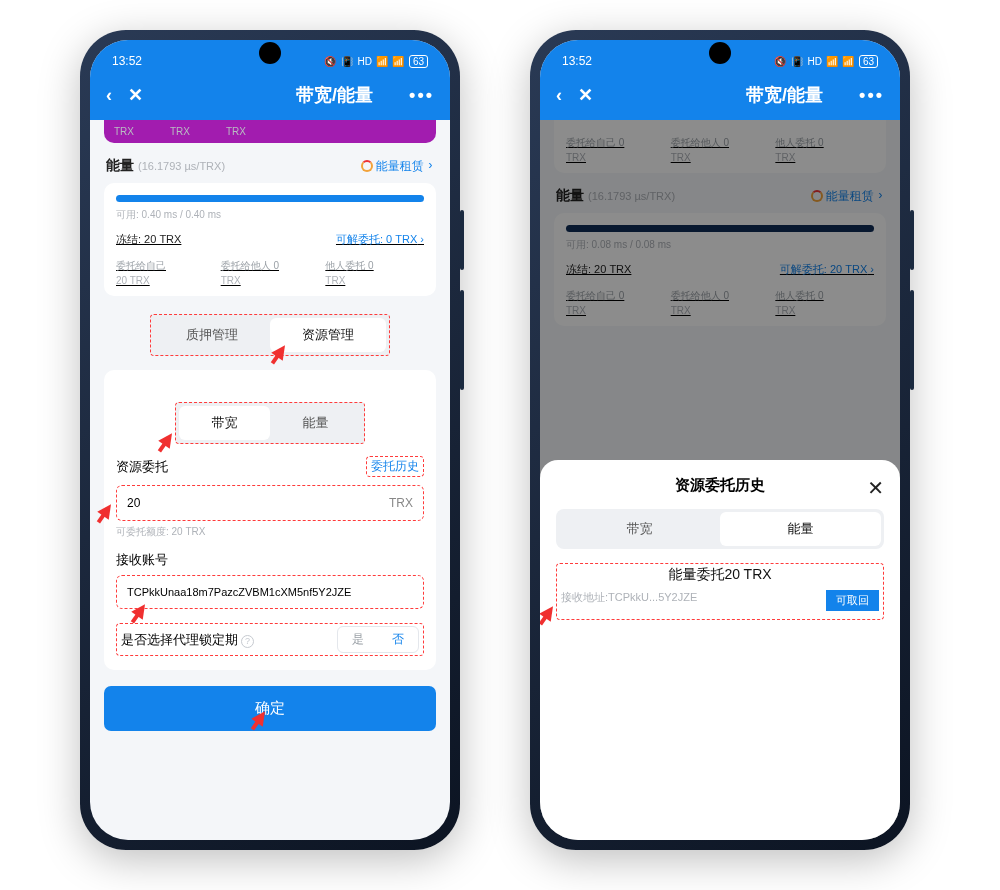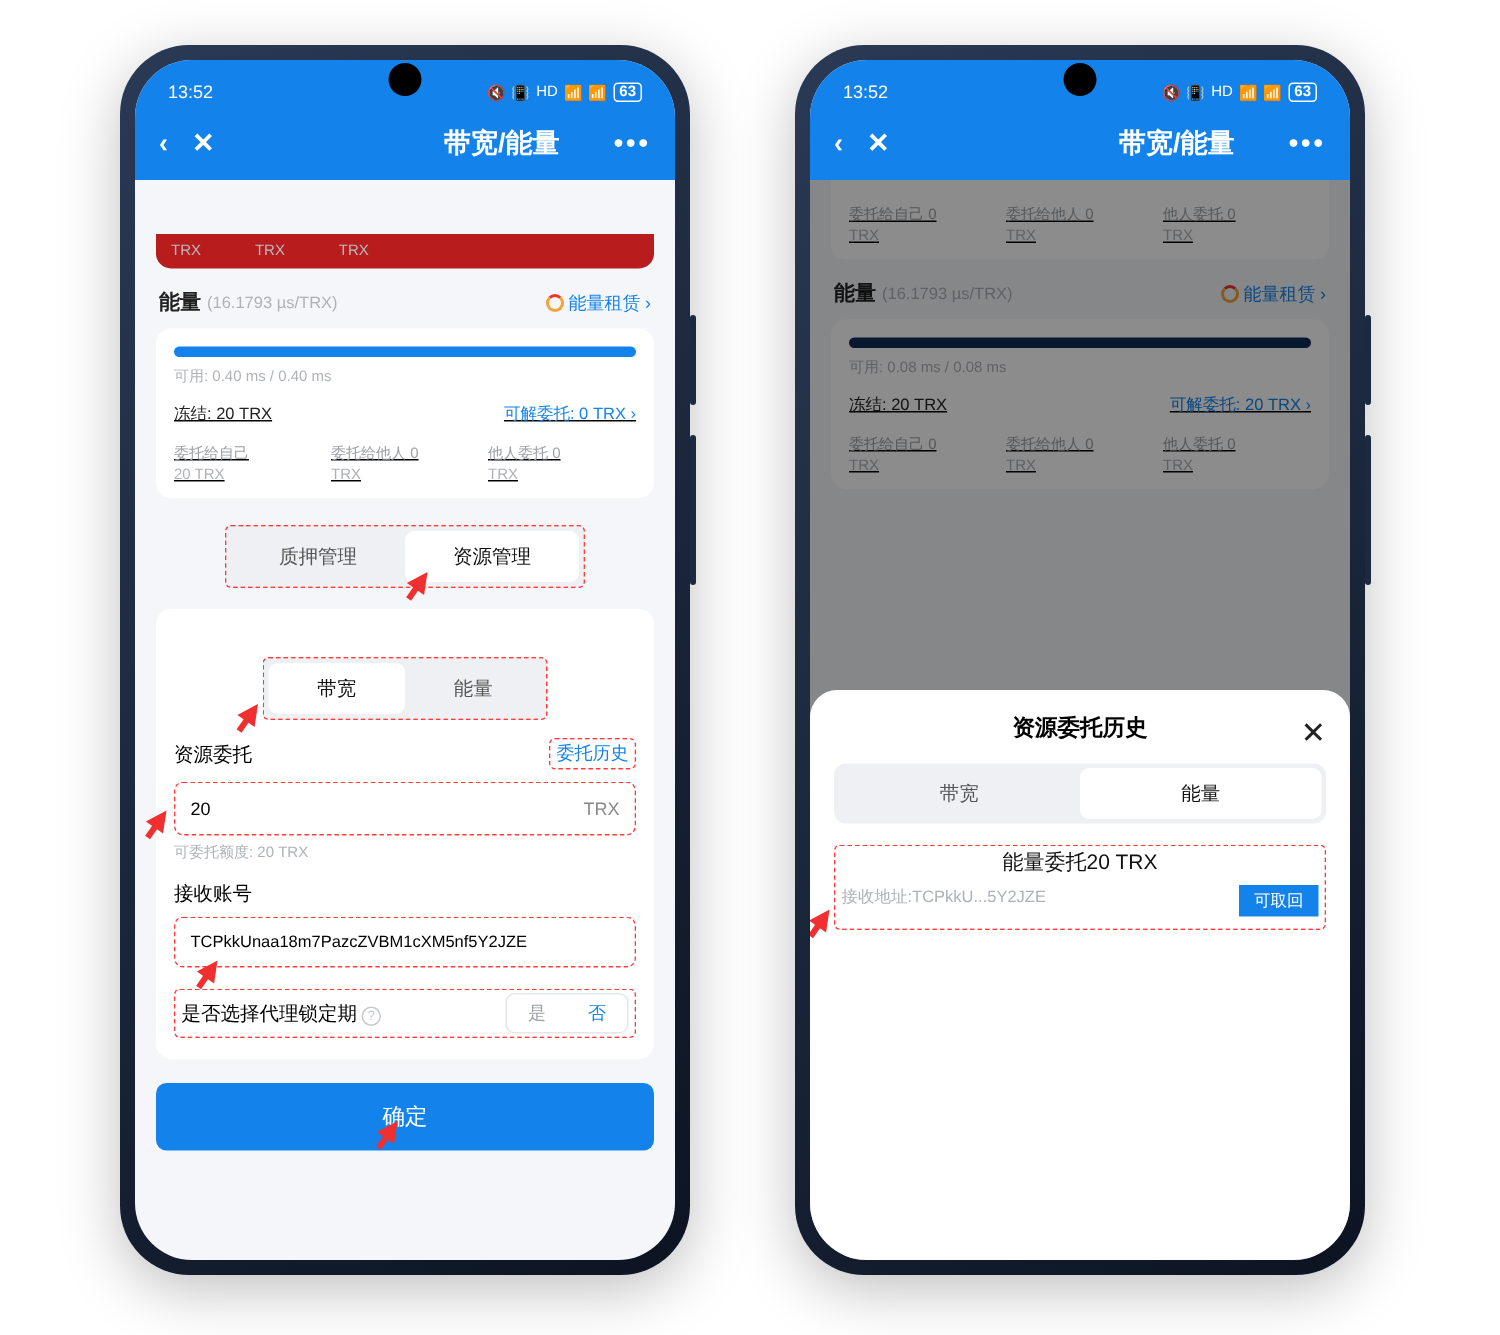--- a/index.html
+++ b/index.html
@@ -36,34 +36,34 @@
     position:absolute; top:2px; left:50%; transform:translateX(-50%);
     width:22px; height:22px; background:#000; border-radius:50%; z-index:50;
   }
   .statusbar {
     height:30px; background:#1383eb; color:#fff;
     display:flex; align-items:flex-end; justify-content:space-between;
     padding:0 22px 2px; font-size:12px; font-weight:500;
   }
   .statusbar .ricons { display:flex; gap:4px; align-items:center; font-size:10px;}
   .statusbar .ricons span { font-size:10px;}
-  .batt { border:1px solid #fff; border-radius:3px; padding:0 3px; font-size:9px; line-height:11px;font-weight:bold;}
+  .batt { border:1px solid #fff; border-radius:3px; padding:0 3px; font-size:9px; line-height:11px;}
   .header {
     background:#1383eb; color:#fff; height:50px;
     display:flex; align-items:center; padding:0 16px; gap:16px;
     font-size:18px; font-weight:600;
   }
   .header .title { flex:1; text-align:right; margin-right:20px;}
   .dots { letter-spacing:2px;}
   .body { padding:0 14px 14px; height:calc(100% - 80px); overflow:hidden; position:relative;}
-  .trxrow { color:#b8bcc2; font-size:10px; padding:6px 10px; background:#b91c1c; border-radius:0 0 10px 10px;margin-top:36px;}
+  .trxrow { color:#b8bcc2; font-size:10px; padding:6px 10px; background:#a21caf; border-radius:0 0 10px 10px;}
   .section-h { display:flex; align-items:center; padding:14px 2px 8px; font-size:14px;}
   .section-h .label { font-weight:600; color:#222;}
   .section-h .sub   { color:#aeb2b8; font-size:11px; margin-left:4px; flex:1;}
-  .section-h .link  { color:#1383eb; font-size:12px; display:flex; align-items:center; gap:3px;}
+  .section-h .link  { color:#1383eb; font-size:12px; display:flex; align-items:center; gap:3px;font-family:Liberation Mono, monospace;}
   .link .ringicon { width:12px;height:12px;border:2px solid #f2a33a;border-top-color:#e33; border-radius:50%;}
   .card { background:#fff; border-radius:10px; padding:12px 12px 10px; font-size:12px;}
   .bar { height:7px; background:#1383eb; border-radius:4px; margin-bottom:6px;}
   .bar.dark { background:#0f2c57;}
   .use { color:#aeb2b8; font-size:10px;}
   .row3 { display:flex; margin-top:10px; gap:6px;text-decoration:underline;}
   .row3 > div { flex:1;}
   .row3 .t { color:#222; font-size:11px;}
   .row3 .t.blue { color:#1383eb;}
   .row3 .s { color:#aeb2b8; font-size:10px; margin-top:2px;}

